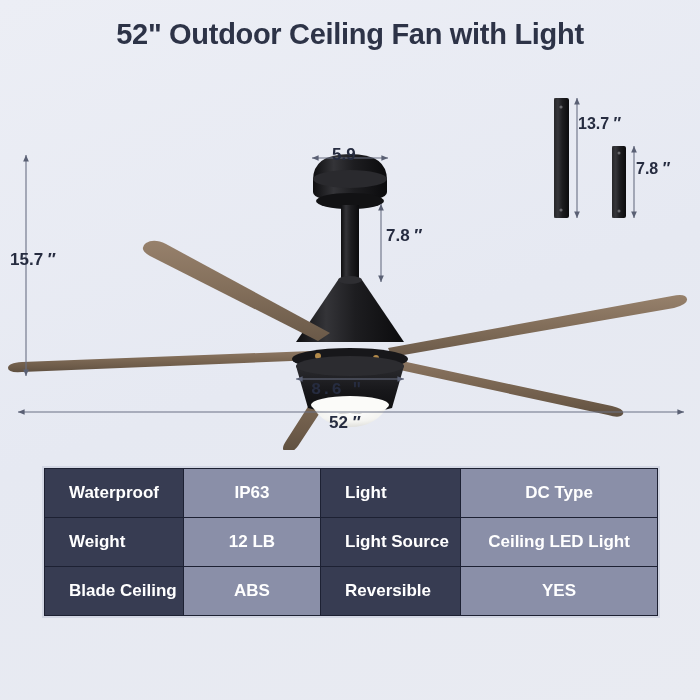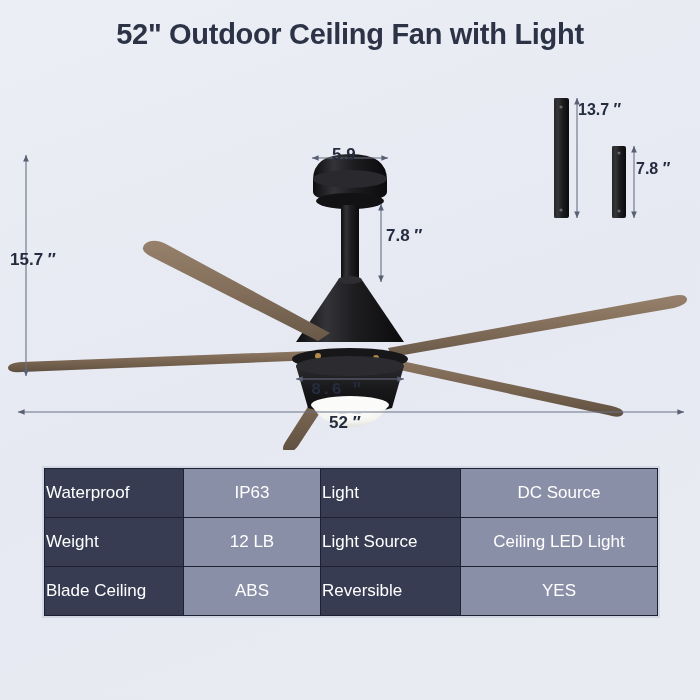--- a/index.html
+++ b/index.html
@@ -52,23 +52,23 @@
     position: absolute;
     left: 44px;
     top: 468px;
     width: 613px;
     border-collapse: collapse;
     table-layout: fixed;
     box-shadow: 0 0 0 2px #d3d7e4;
   }
   #spec-table td {
     height: 48px;
-    padding: 0 1px;
+    padding: 0 24px;
     font-size: 17px;
-    font-weight: normal;
+    font-weight: bold;
     border: 1px solid #1d2133;
     overflow: hidden;
     white-space: nowrap;
     margin-top: 48px;
   }
   td.k {
     background: #373c52;
     color: #ffffff;
   }
   td.v {
@@ -192,37 +192,37 @@
 
         <line x1="634" y1="86" x2="634" y2="158"></line>
       </g>
     </svg>
 
     <div class="dim-label" style="left:10px; top:190px;">15.7 ″</div>
     <div class="dim-label" style="left:332px; top:72px;margin-top:13px;">5.9</div>
     <div class="dim-label" style="left:386px; top:166px;">7.8 ″</div>
     <div class="dim-label" style="left:311px; top:320px;font-family:Liberation Mono, monospace;">8.6 ″</div>
     <div class="dim-label" style="left:329px; top:353px;">52 ″</div>
-    <div class="dim-label sm" style="left:578px; top:41px;text-align:right;">13.7 ″</div>
+    <div class="dim-label sm" style="left:578px; top:55px;text-align:right;">13.7 ″</div>
     <div class="dim-label sm" style="left:636px; top:100px;">7.8 ″</div>
   </div>
 
   <table id="spec-table">
     <colgroup>
       <col class="c1">
         <col class="c2">
         <col class="c3">
         <col class="c4">
     </colgroup>
     <tbody>
       <tr>
         <td class="k">Waterproof</td>
         <td class="v">IP63</td>
         <td class="k">Light</td>
-        <td class="v">DC Source</td>
+        <td class="v">DC Type</td>
       </tr>
       <tr>
         <td class="k">Weight</td>
         <td class="v">12 LB</td>
         <td class="k">Light Source</td>
         <td class="v">Ceiling LED Light</td>
       </tr>
       <tr>
         <td class="k">Blade Ceiling</td>
         <td class="v">ABS</td>

